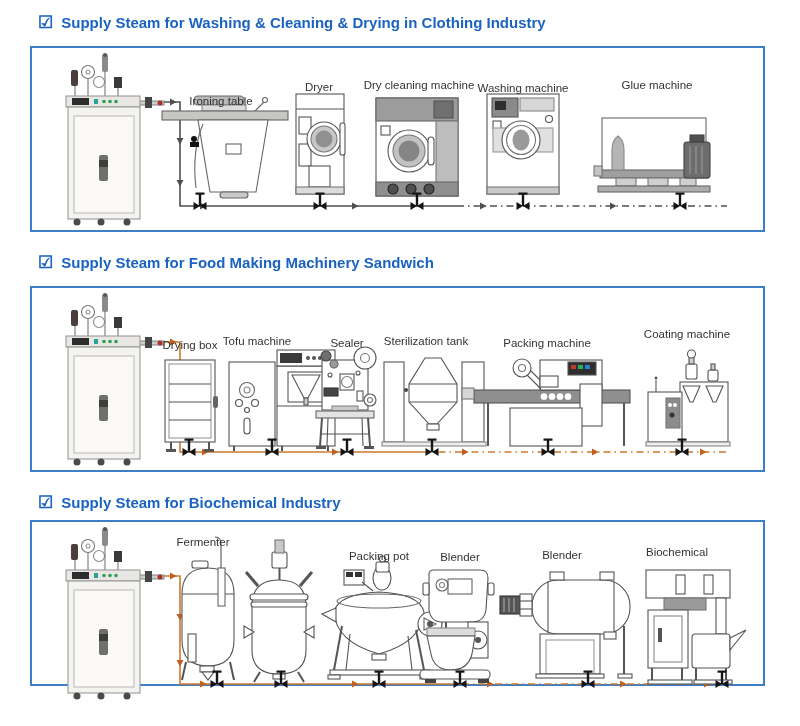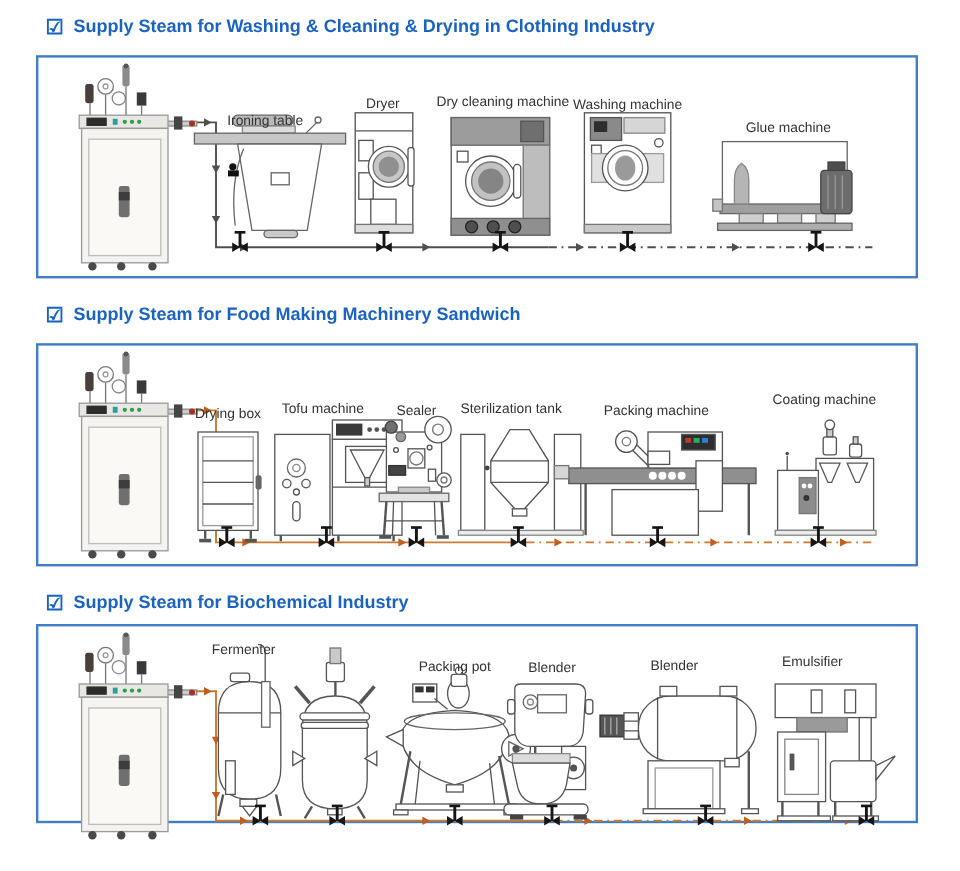--- a/index.html
+++ b/index.html
@@ -160,21 +160,21 @@
       <use href="#g-valve" xlink:href="#g-valve" transform="translate(288,158)"></use>
       <use href="#g-valve" xlink:href="#g-valve" transform="translate(385,158)"></use>
       <use href="#g-valve" xlink:href="#g-valve" transform="translate(491,158)"></use>
       <use href="#g-valve" xlink:href="#g-valve" transform="translate(648,158)"></use>
     </g>
   </svg>
   <div class="mlabel" style="left:189px;top:47px">Ironing table</div>
   <div class="mlabel" style="left:287px;top:33px">Dryer</div>
   <div class="mlabel" style="left:387px;top:31px">Dry cleaning machine</div>
   <div class="mlabel" style="left:491px;top:34px">Washing machine</div>
-  <div class="mlabel" style="left:625px;top:53px">Glue machine</div>
+  <div class="mlabel" style="left:625px;top:31px">Glue machine</div>
 </div>
 
 <div class="header" style="top:254px">
   <span class="chk">☑</span>
   <span>Supply Steam for Food Making Machinery Sandwich</span>
 </div>
 
 <div class="panel" style="top:286px;height:186px">
   <svg class="art" width="731" height="182" viewBox="0 0 731 182">
     <g stroke="#cc7a2e" stroke-width="1.6" fill="none">
@@ -310,21 +310,21 @@
     <g>
       <use href="#g-valve" xlink:href="#g-valve" transform="translate(157,164)"></use>
       <use href="#g-valve" xlink:href="#g-valve" transform="translate(240,164)"></use>
       <use href="#g-valve" xlink:href="#g-valve" transform="translate(315,164)"></use>
       <use href="#g-valve" xlink:href="#g-valve" transform="translate(400,164)"></use>
       <use href="#g-valve" xlink:href="#g-valve" transform="translate(516,164)"></use>
       <use href="#g-valve" xlink:href="#g-valve" transform="translate(650,164)"></use>
     </g>
   </svg>
   <div class="mlabel" style="left:158px;top:51px">Drying box</div>
-  <div class="mlabel" style="left:237px;top:47px">Tofu machine</div>
+  <div class="mlabel" style="left:225px;top:47px">Tofu machine</div>
   <div class="mlabel" style="left:315px;top:49px">Sealer</div>
   <div class="mlabel" style="left:394px;top:47px">Sterilization tank</div>
   <div class="mlabel" style="left:515px;top:49px">Packing machine</div>
   <div class="mlabel" style="left:655px;top:40px">Coating machine</div>
 </div>
 
 <div class="header" style="top:494px">
   <span class="chk">☑</span>
   <span>Supply Steam for Biochemical Industry</span>
 </div>
@@ -465,14 +465,14 @@
       <use href="#g-valve" xlink:href="#g-valve" transform="translate(347,162)"></use>
       <use href="#g-valve" xlink:href="#g-valve" transform="translate(428,162)"></use>
       <use href="#g-valve" xlink:href="#g-valve" transform="translate(556,162)"></use>
       <use href="#g-valve" xlink:href="#g-valve" transform="translate(690,162)"></use>
     </g>
   </svg>
   <div class="mlabel" style="left:171px;top:14px">Fermenter</div>
   <div class="mlabel" style="left:347px;top:28px">Packing pot</div>
   <div class="mlabel" style="left:428px;top:29px">Blender</div>
   <div class="mlabel" style="left:530px;top:27px">Blender</div>
-  <div class="mlabel" style="left:645px;top:24px">Emulsifier</div>
+  <div class="mlabel" style="left:645px;top:24px">Biochemical</div>
 </div>
 
 </body></html>

